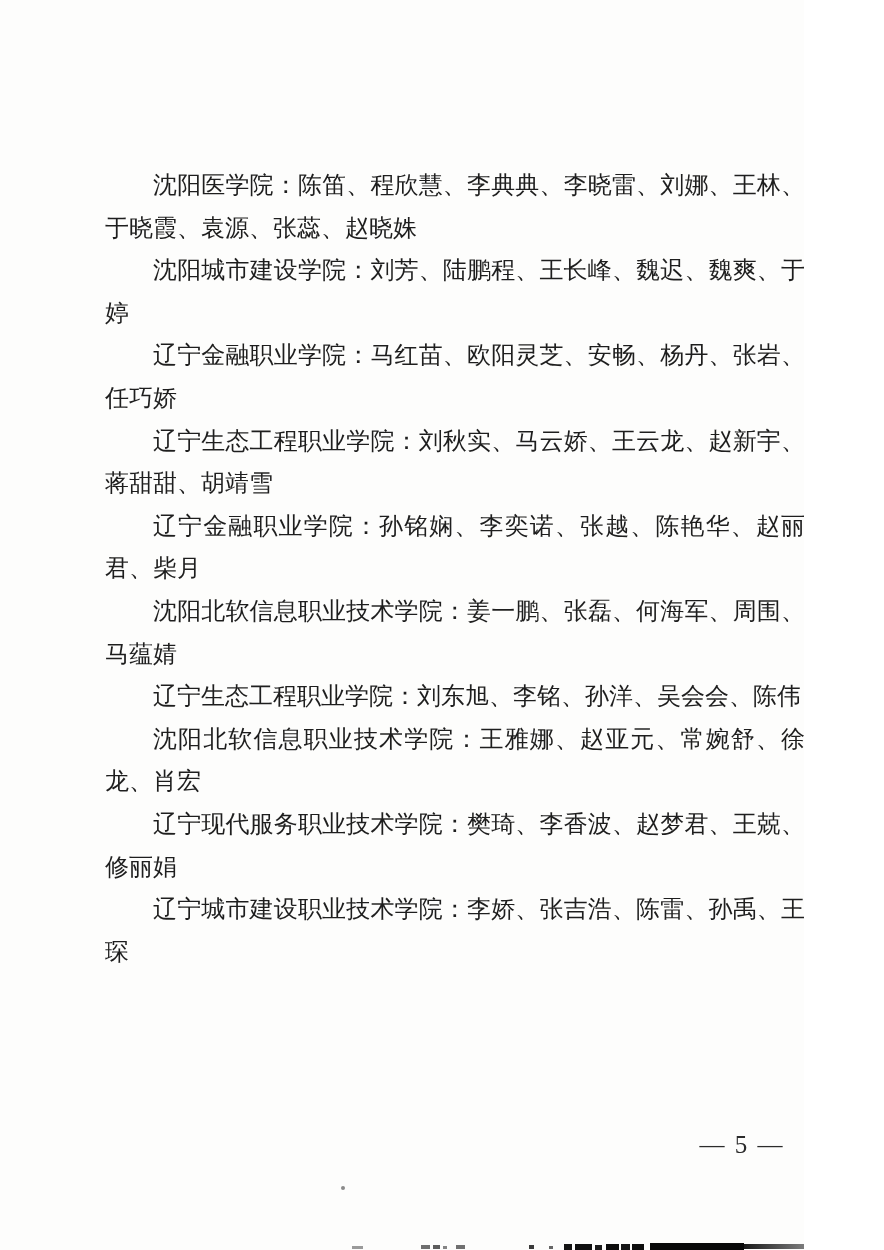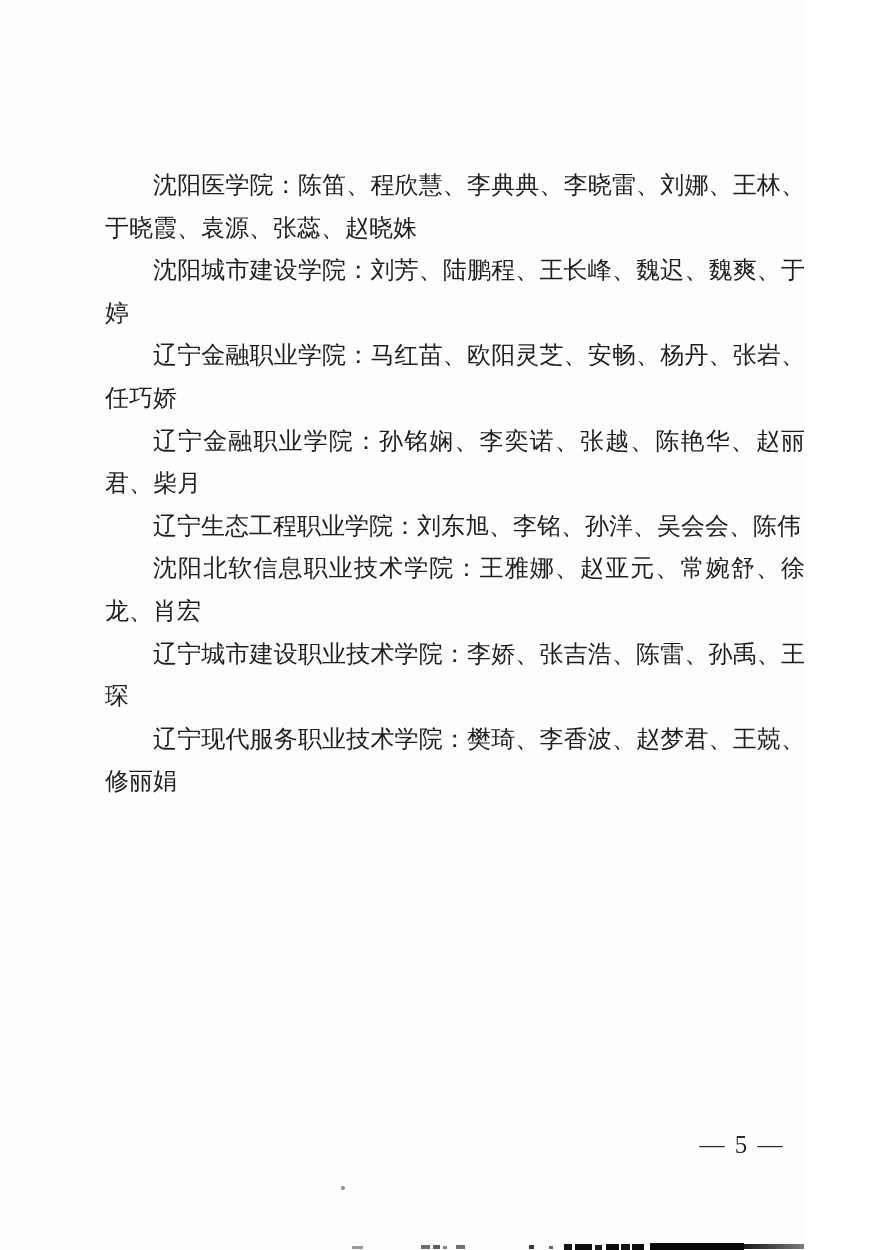--- a/index.html
+++ b/index.html
@@ -91,31 +91,33 @@
 
   <div class="doc-body" id="doc-body">
 
       <p class="para"><span>沈阳医学院</span><span>：</span><span>陈笛、程欣慧、李典典、李晓雷、刘娜、王林、于晓霞、袁源、张蕊、赵晓姝</span></p>
 
 
       <p class="para"><span>沈阳城市建设学院</span><span>：</span><span>刘芳、陆鹏程、王长峰、魏迟、魏爽、于婷</span></p>
 
       <p class="para"><span>辽宁金融职业学院</span><span>：</span><span>马红苗、欧阳灵芝、安畅、杨丹、张岩、任巧娇</span></p>
 
+      <p class="para"><span>辽宁生态工程职业学院</span><span>：</span><span>刘秋实、马云娇、王云龙、赵新宇、蒋甜甜、胡靖雪</span></p>
 
       <p class="para"><span>辽宁金融职业学院</span><span>：</span><span>孙铭娴、李奕诺、张越、陈艳华、赵丽君、柴月</span></p>
 
+      <p class="para"><span>沈阳北软信息职业技术学院</span><span>：</span><span>姜一鹏、张磊、何海军、周围、马蕴婧</span></p>
 
       <p class="para"><span>辽宁生态工程职业学院</span><span>：</span><span>刘东旭、李铭、孙洋、吴会会、陈伟</span></p>
 
       <p class="para"><span>沈阳北软信息职业技术学院</span><span>：</span><span>王雅娜、赵亚元、常婉舒、徐龙、肖宏</span></p>
 
+      <p class="para"><span>辽宁现代服务职业技术学院</span><span>：</span><span>樊琦、李香波、赵梦君、王兢、修丽娟</span></p>
+
       <p class="para"><span>辽宁城市建设职业技术学院</span><span>：</span><span>李娇、张吉浩、陈雷、孙禹、王琛</span></p>
-
-      <p class="para"><span>辽宁现代服务职业技术学院</span><span>：</span><span>樊琦、李香波、赵梦君、王兢、修丽娟</span></p>
     </div>
 
   <div class="page-number">— 5 —</div>
 
   <div class="scan-dot"></div>
 
   <div class="edge-line"></div>
 
   <div class="artifact-strip">
     <div class="seg a1"></div>

